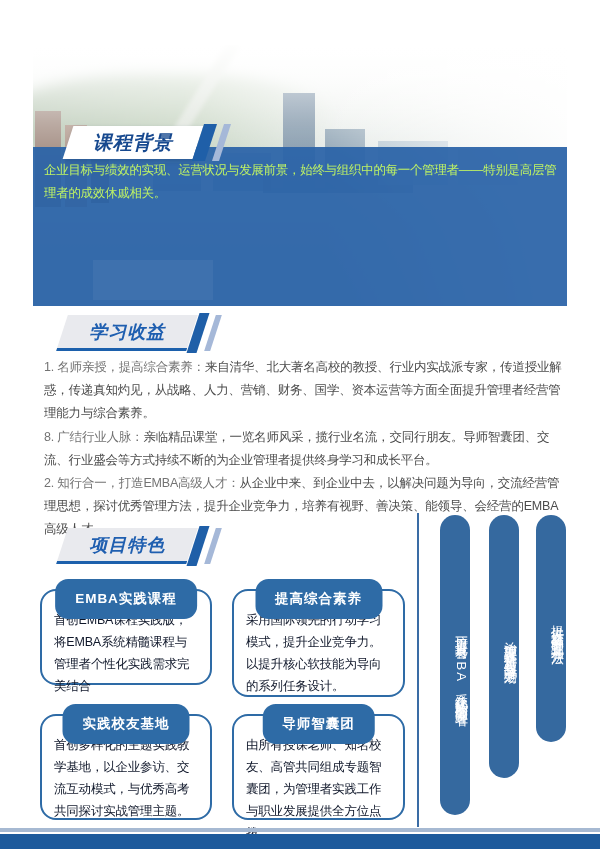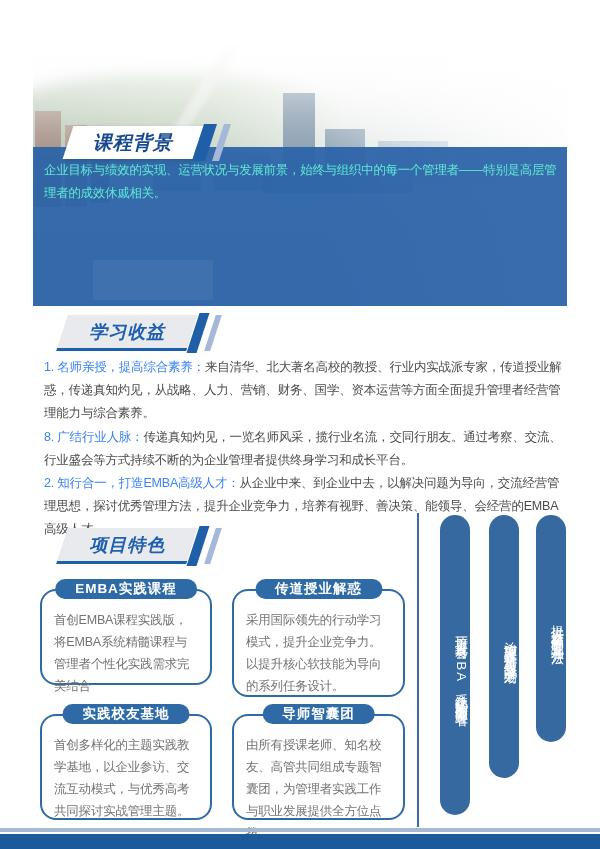--- a/index.html
+++ b/index.html
@@ -23,46 +23,46 @@
   .b9{left:120px;top:118px;width:48px;height:28px;background:#7d96a8;opacity:.9;}
   .b10{left:230px;top:126px;width:150px;height:22px;background:#6a8094;opacity:.8;}
   .haze{position:absolute;left:0;top:0;width:100%;height:100%;
         background:linear-gradient(90deg,rgba(255,255,255,0) 55%,rgba(255,255,255,.6) 82%,rgba(255,255,255,.9) 100%),
                    linear-gradient(180deg,rgba(255,255,255,.96) 0%,rgba(255,255,255,.4) 30%,rgba(255,255,255,0) 55%);}
 
   
   .intro{position:absolute;left:33px;top:147px;width:534px;height:159px;
          background:rgba(44,100,168,.94);box-sizing:border-box;padding:12px 5px 0 11px;}
   .intro-tex{position:absolute;left:60px;bottom:6px;width:120px;height:40px;background:rgba(255,255,255,.05);}
-  .intro p{margin:0;color:#5eead4;font-size:12.5px;line-height:23px;letter-spacing:-.3px;}
+  .intro p{margin:0;color:#bef264;font-size:12.5px;line-height:23px;letter-spacing:-.3px;}
 
   
   .ribbon{position:absolute;height:33px;}
   .rb-shape{position:absolute;left:0;top:0;width:130px;height:33px;transform:skewX(-18deg);
             display:flex;align-items:center;justify-content:center;}
   .rb-white{background:#ffffff;box-shadow:2px 2px 4px rgba(20,50,90,.25);}
   .rb-gray{background:#e9eaee;border-bottom:3px solid #1c60ac;}
   .rb-title{font-style:italic;font-weight:bold;transform:skewX(18deg);letter-spacing:1px;}
   .rb-title-blue{color:#17498f;font-size:19px;}
   .rb-title-light{color:#1f5fb0;font-size:18px;}
   .stripe{position:absolute;transform:skewX(-18deg);}
   .st-dark{background:#1f5fa8;}
   .st-light{background:#a5b8d8;}
 
   
   .benefits{position:absolute;left:44px;top:356px;width:520px;}
   .benefits p{margin:0;font-size:12.5px;line-height:23.2px;color:#4c4c4c;letter-spacing:-.2px;}
-  .lead{color:#3b82f6;}
+  .lead{color:#737373;}
 
   
   .card{position:absolute;box-sizing:border-box;border:2px solid #2e6ba6;border-radius:16px;background:#ffffff;}
   .card-pill{position:absolute;top:-12px;left:50%;transform:translateX(-50%);
              background:#2e6ba6;color:#ffffff;font-weight:bold;font-size:13.5px;
-             padding:1px 20px;border-radius:13px;white-space:nowrap;letter-spacing:1px;}
-  .card-body{margin:0;padding:18px 11px 8px 12px;font-size:12.5px;line-height:22px;color:#737373;white-space:pre-line;letter-spacing:-.2px;}
+             padding:11px 20px;border-radius:13px;white-space:nowrap;letter-spacing:1px;}
+  .card-body{margin:0;padding:18px 11px 8px 12px;font-size:12.5px;line-height:22px;color:#0f172a;white-space:pre-line;letter-spacing:-.2px;}
 
   
   .vdivider{position:absolute;left:417px;top:513px;width:2px;height:314px;background:#3a6ca5;}
   .vcap{position:absolute;top:515px;width:30px;background:#35699f;border-radius:15px;
         color:#ffffff;font-size:13px;letter-spacing:2px;
         writing-mode:vertical-rl;text-orientation:mixed;
         box-sizing:border-box;padding:11px 0;text-align:left;display:flex;justify-content:center;}
 
   
   .foot-light{position:absolute;left:0;top:828px;width:600px;height:4px;background:#a6b9d2;}
@@ -105,38 +105,38 @@
   <div class="ribbon" style="left:62px;top:315px;width:200px;">
     <div class="rb-shape rb-gray">
       <span class="rb-title rb-title-light">学习收益</span>
     </div>
     <div class="stripe st-dark" style="left:131px;top:-2px;width:10px;height:40px;"></div>
     <div class="stripe st-light" style="left:148px;top:0px;width:6px;height:36px;"></div>
   </div>
 
   <div class="benefits">
     <p><span class="lead">1. 名师亲授，提高综合素养：</span><span>来自清华、北大著名高校的教授、行业内实战派专家，传道授业解惑，传递真知灼见，从战略、人力、营销、财务、国学、资本运营等方面全面提升管理者经营管理能力与综合素养。</span></p>
-    <p><span class="lead">8. 广结行业人脉：</span><span>传递真知灼见，一览名师风采，揽行业名流，交同行朋友。通过考察、交流、行业盛会等方式持续不断的为企业管理者提供终身学习和成长平台。</span></p>
+    <p><span class="lead">8. 广结行业人脉：</span><span>亲临精品课堂，一览名师风采，揽行业名流，交同行朋友。导师智囊团、交流、行业盛会等方式持续不断的为企业管理者提供终身学习和成长平台。</span></p>
     <p><span class="lead">2. 知行合一，打造EMBA高级人才：</span><span>从企业中来、到企业中去，以解决问题为导向，交流经营管理思想，探讨优秀管理方法，提升企业竞争力，培养有视野、善决策、能领导、会经营的EMBA高级人才。</span></p>
   </div>
 
   <div class="ribbon" style="left:62px;top:528px;width:200px;">
     <div class="rb-shape rb-gray">
       <span class="rb-title rb-title-light">项目特色</span>
     </div>
     <div class="stripe st-dark" style="left:131px;top:-2px;width:10px;height:40px;"></div>
     <div class="stripe st-light" style="left:148px;top:0px;width:6px;height:36px;"></div>
   </div>
 
   <div class="card" style="left:40px;top:589px;width:172px;height:96px;">
     <div class="card-pill">EMBA实践课程</div>
     <p class="card-body">首创EMBA课程实践版，将EMBA系统精髓课程与管理者个性化实践需求完美结合</p>
   </div>
   <div class="card" style="left:232px;top:589px;width:173px;height:108px;">
-    <div class="card-pill">传道授业解惑</div>
+    <div class="card-pill">提高综合素养</div>
     <p class="card-body">采用国际领先的行动学习模式，提升企业竞争力。
 以提升核心软技能为导向的系列任务设计。</p>
   </div>
   <div class="card" style="left:40px;top:714px;width:172px;height:106px;">
     <div class="card-pill">实践校友基地</div>
     <p class="card-body">首创多样化的主题实践教学基地，以企业参访、交流互动模式，与优秀高考共同探讨实战管理主题。</p>
   </div>
   <div class="card" style="left:232px;top:714px;width:173px;height:106px;">
     <div class="card-pill">导师智囊团</div>
     <p class="card-body">由所有授课老师、知名校友、高管共同组成专题智囊团，为管理者实践工作与职业发展提供全方位点拨。</p>

